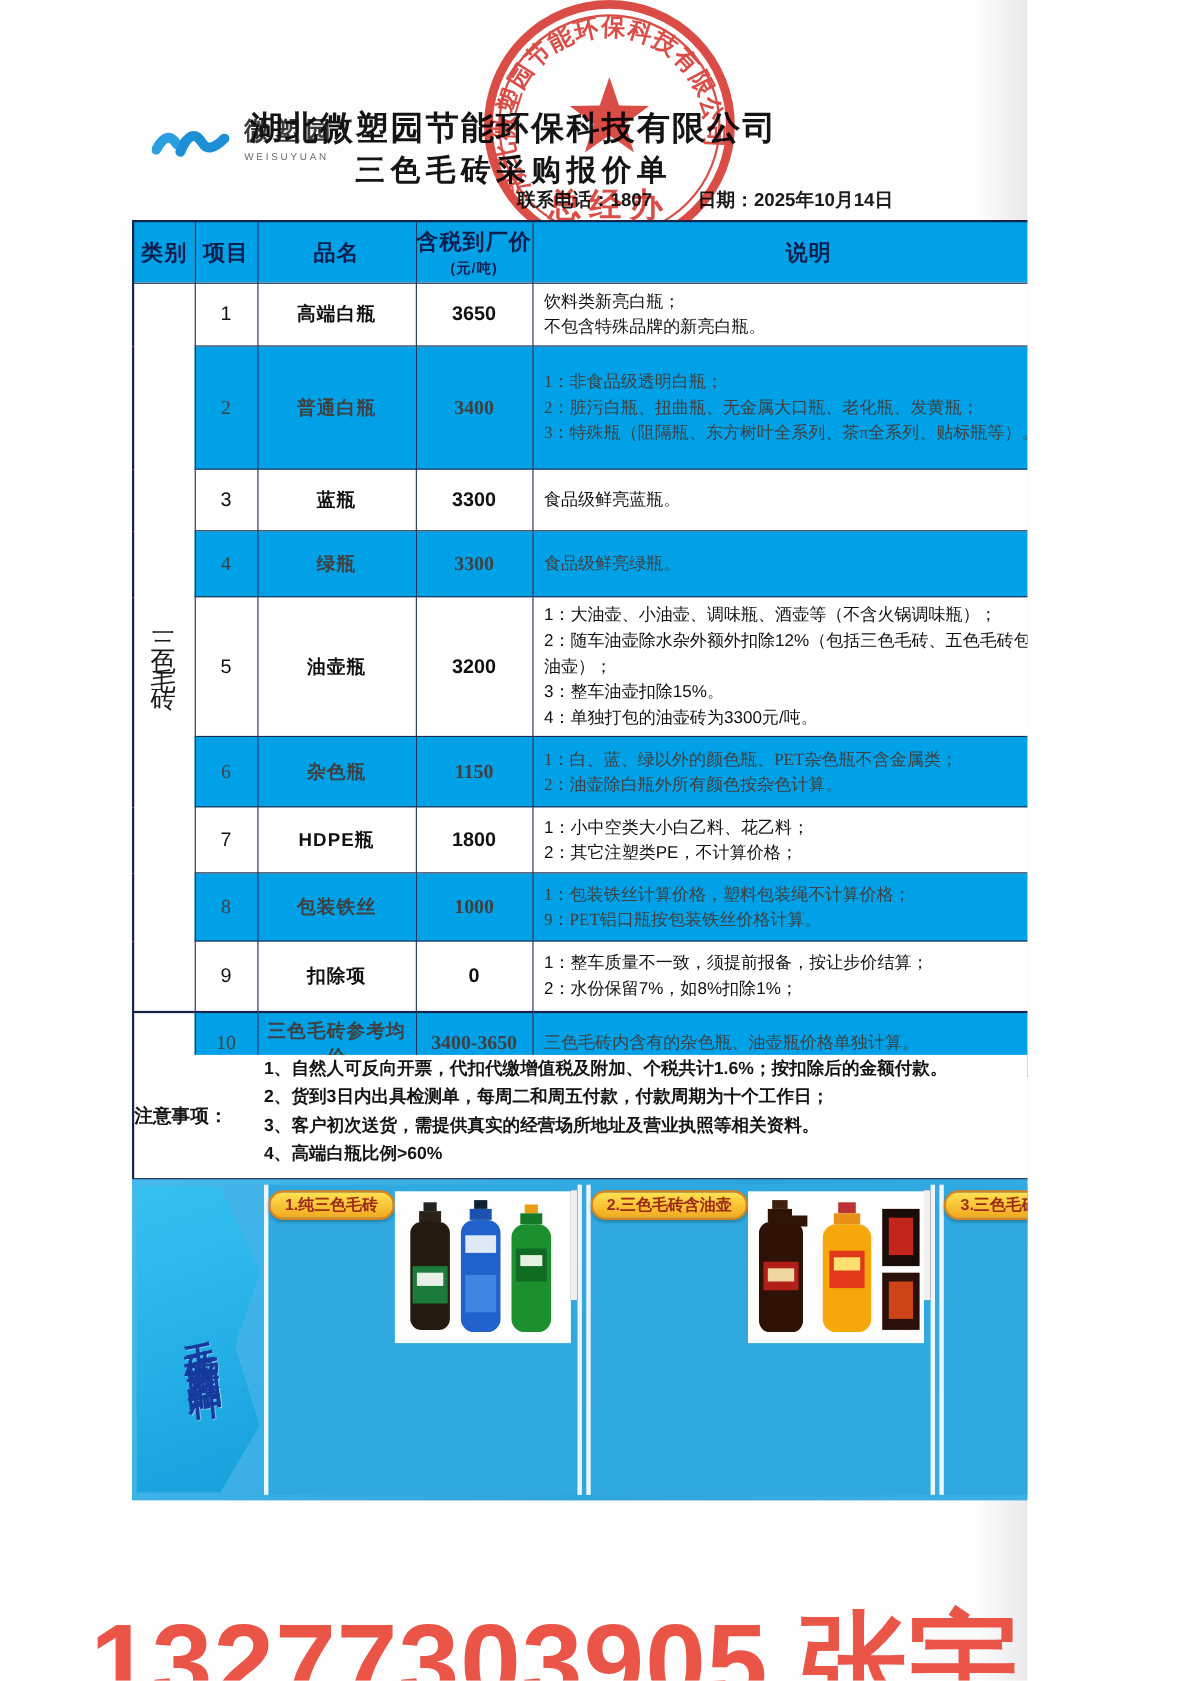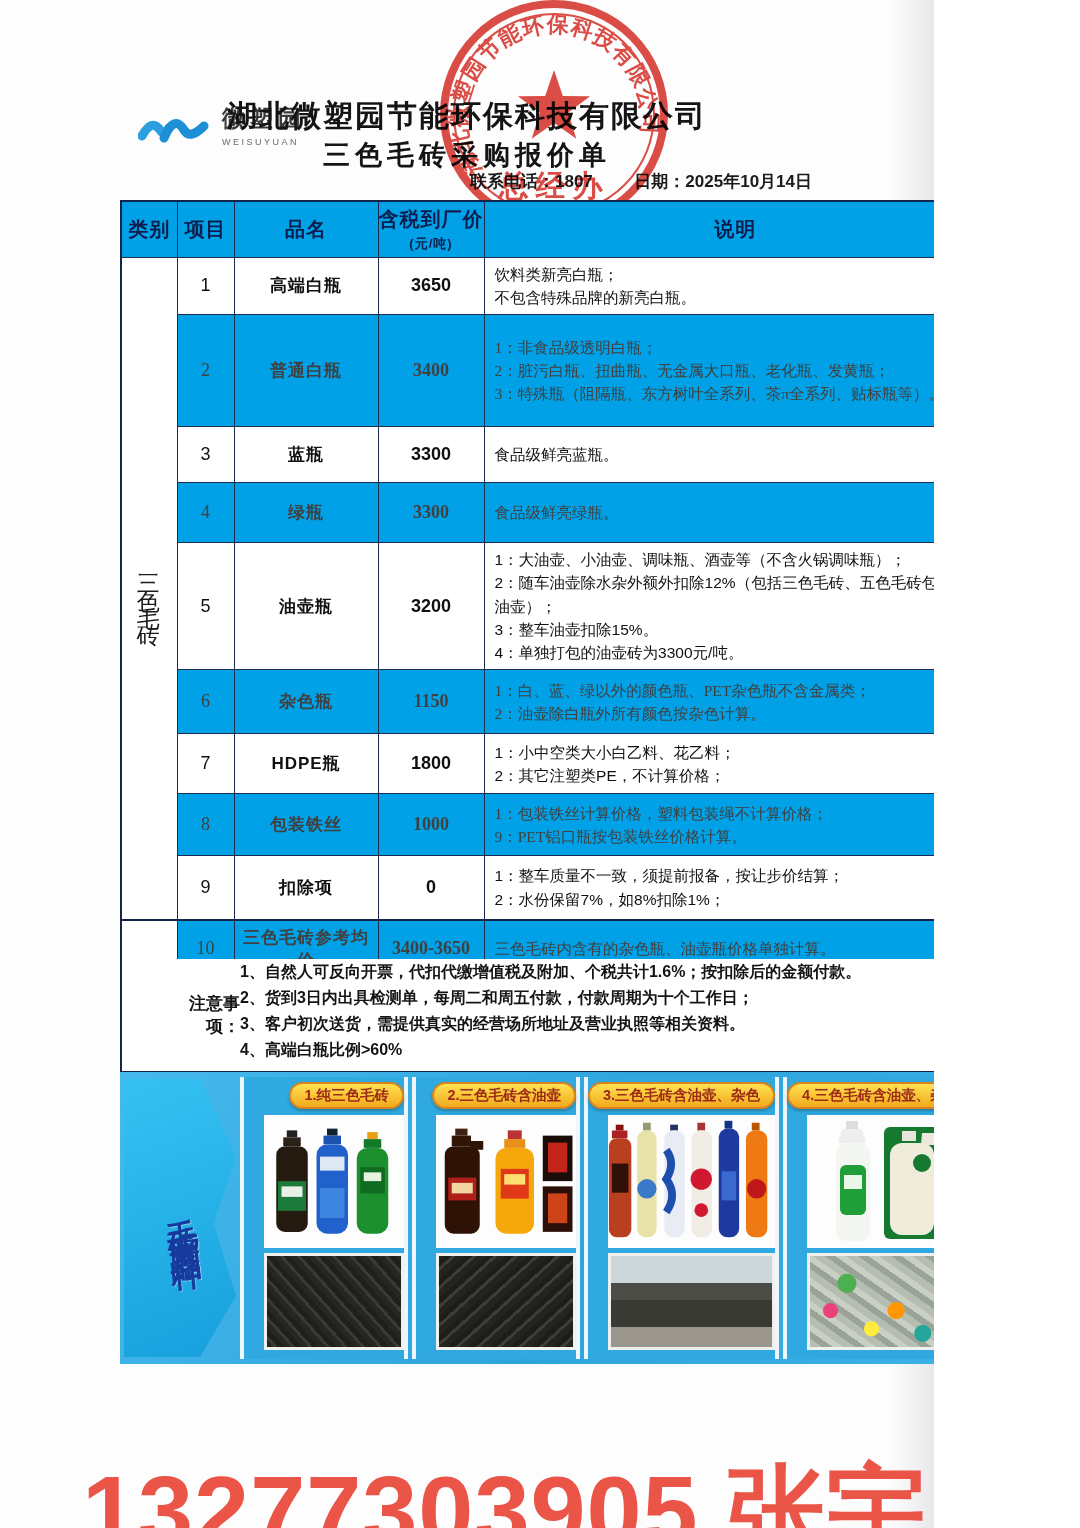--- a/index.html
+++ b/index.html
@@ -35,37 +35,37 @@
   tr.shade td { background:#00a1e6; color:#404040;font-family:Liberation Serif, serif; }
   td.cat { background:#fff !important; text-align:center; }
   .cat-vert { writing-mode:vertical-lr; margin:0 auto; font-size:23px; color:#1a1a1a;
               letter-spacing:16px; font-weight:500; }
   tr.sumrow td { border-top:2.5px solid #16244a; }
 
   
   .notes { position:absolute; left:120px; top:959px; width:866px; min-height:104px;
            border:2.5px solid #16244a; border-top:none; background:#fff;
            display:flex; align-items:center; }
-  .notes-label { width:118px; flex:0 0 118px; text-align:right; font-size:17px;
-                 font-weight:800; color:#151515;padding-left:44px; }
+  .notes-label { width:118px; flex:0 0 118px; text-align:left; font-size:17px;
+                 font-weight:800; color:#151515; }
   .notes-items { padding:0 10px 8px 0; }
   .notes-items div { font-size:16px; font-weight:600; color:#141414; line-height:1.62; }
 
   
   .gallery { position:absolute; left:120px; top:1072px; width:866px; height:292px;
              background:linear-gradient(120deg,#46b9ec 0%, #2ea4dc 55%, #3cb2e6 100%);
              display:flex; padding:5px 6px 5px 0; }
   .ribbon { position:relative; width:112px; flex:0 0 112px; margin:2px 2px 2px 4px;
             background:linear-gradient(160deg,#35c2f2,#17a0dd);
             clip-path:polygon(0 0, 68% 0, 100% 28%, 80% 52%, 100% 78%, 68% 100%, 0 100%);
             display:flex; align-items:center; justify-content:center; }
   .ribbon-txt { writing-mode:vertical-lr; font-size:31px; font-weight:900; color:#163a9e;
                 letter-spacing:8px; transform:rotate(-6deg); text-shadow:1px 1px 0 rgba(255,255,255,.35); }
   .panel { flex:1; margin:0 2px; background:#2fa9e0; border-left:4px solid #eef6fb;
-           border-right:4px solid #eef6fb; display:flex; flex-direction:column; align-items:flex-end; }
+           border-right:4px solid #eef6fb; display:flex; align-items:flex-start; }
   .panel:last-child { border-right:none; }
   .pill { margin-top:5px; padding:2px 13px; font-size:14.5px; font-weight:800; color:#9c2a16;
           background:linear-gradient(#ffe251,#f2a91e); border:2px solid #d9831f;
           border-radius:15px; white-space:nowrap; box-shadow:0 2px 3px rgba(0,0,0,.25); }
   .bottles { width:calc(100% - 20px); height:138px; margin-top:6px; background:#fdfdfd;
              display:flex; align-items:center; justify-content:center; }
   .photo { width:calc(100% - 20px); height:100px; margin:5px 0 9px; border:3px solid #f0f0ee; }
   .photo-bale { background:
       repeating-linear-gradient(48deg, #262622 0 5px, #3a3a34 5px 8px, #201f1c 8px 13px),
       #2a2a26; }

